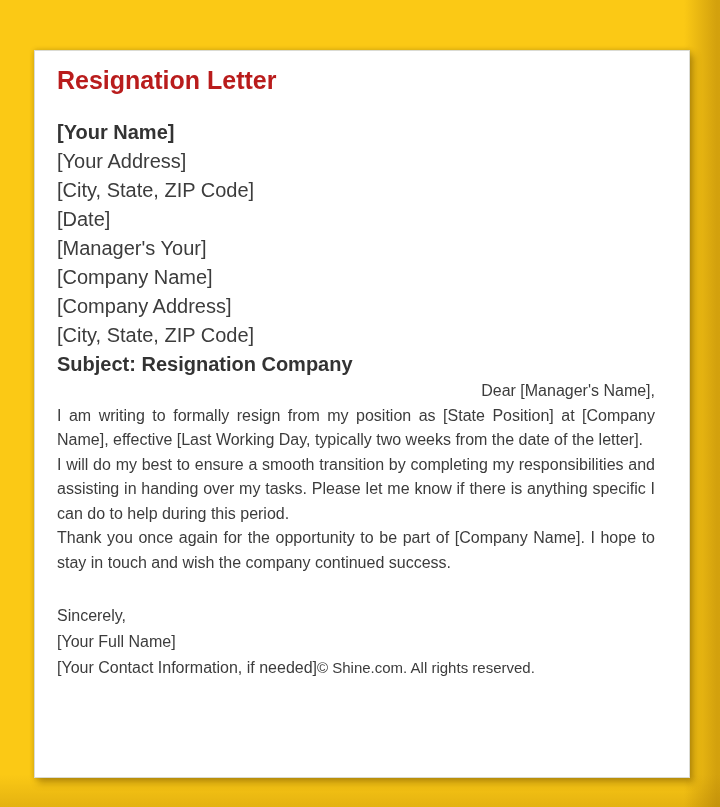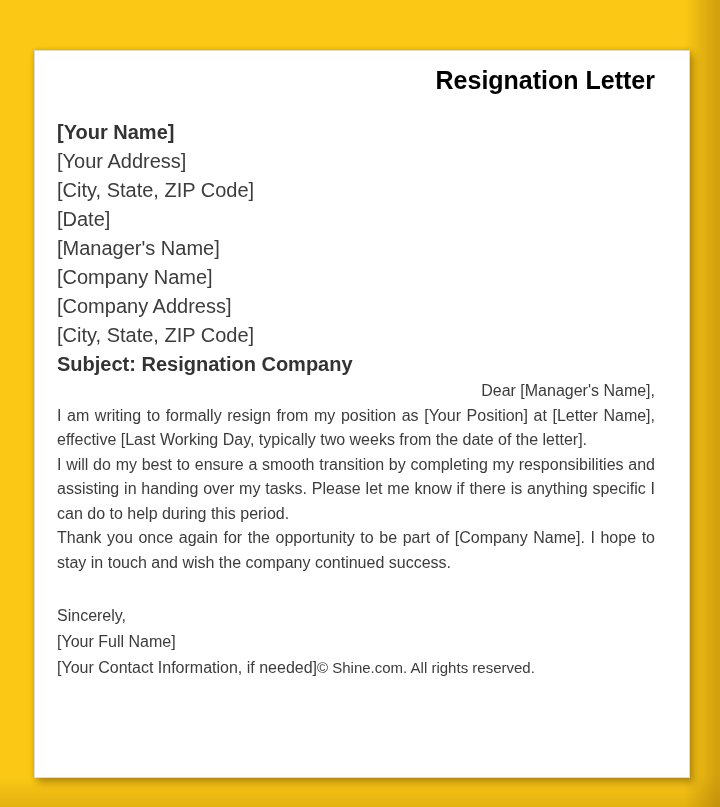--- a/index.html
+++ b/index.html
@@ -27,22 +27,22 @@
     top: 50px;
     width: 656px;
     height: 728px;
     box-sizing: border-box;
     background: #FFFFFF;
     border: 1px solid #DBDBD3;
     box-shadow: 4px 5px 7px rgba(120, 85, 0, 0.45), 0 0 5px rgba(0, 0, 0, 0.18);
     padding: 14px 34px 0 22px;
   }
   .letter-title {
-    text-align: right;
-    color: #000000;
+    text-align: left;
+    color: #b91c1c;
     font-size: 25px;
     font-weight: bold;
     line-height: 30px;
     margin: 0 0 23px 0;
   }
   .header-line {
     font-size: 20px;
     line-height: 29px;
     color: #3C3C3C;
     margin: 0;
@@ -90,30 +90,30 @@
 <div class="frame">
   <div class="card">
 
     <h1 class="letter-title">Resignation Letter</h1>
 
     <div>
       <p class="header-line bold">[Your Name]</p>
       <p class="header-line">[Your Address]</p>
       <p class="header-line">[City, State, ZIP Code]</p>
       <p class="header-line">[Date]</p>
-      <p class="header-line">[Manager's Name]</p>
+      <p class="header-line">[Manager's Your]</p>
       <p class="header-line">[Company Name]</p>
       <p class="header-line">[Company Address]</p>
       <p class="header-line">[City, State, ZIP Code]</p>
       <p class="header-line bold">Subject: Resignation Company</p>
     </div>
 
     <div class="body-block">
       <p class="salutation">Dear [Manager's Name],</p>
-      <p>I am writing to formally resign from my position as [Your Position] at [Letter Name], effective [Last Working Day, typically two weeks from the date of the letter].</p>
+      <p>I am writing to formally resign from my position as [State Position] at [Company Name], effective [Last Working Day, typically two weeks from the date of the letter].</p>
       <p>I will do my best to ensure a smooth transition by completing my responsibilities and assisting in handing over my tasks. Please let me know if there is anything specific I can do to help during this period.</p>
       <p>Thank you once again for the opportunity to be part of [Company Name]. I hope to stay in touch and wish the company continued success.</p>
     </div>
 
     <div class="closing-block">
       <p class="closing-line">Sincerely,</p>
       <p class="closing-line">[Your Full Name]</p>
       <div class="footer-row">
         <p class="closing-line">[Your Contact Information, if needed]</p>
         <span class="copyright">© Shine.com. All rights reserved.</span>

